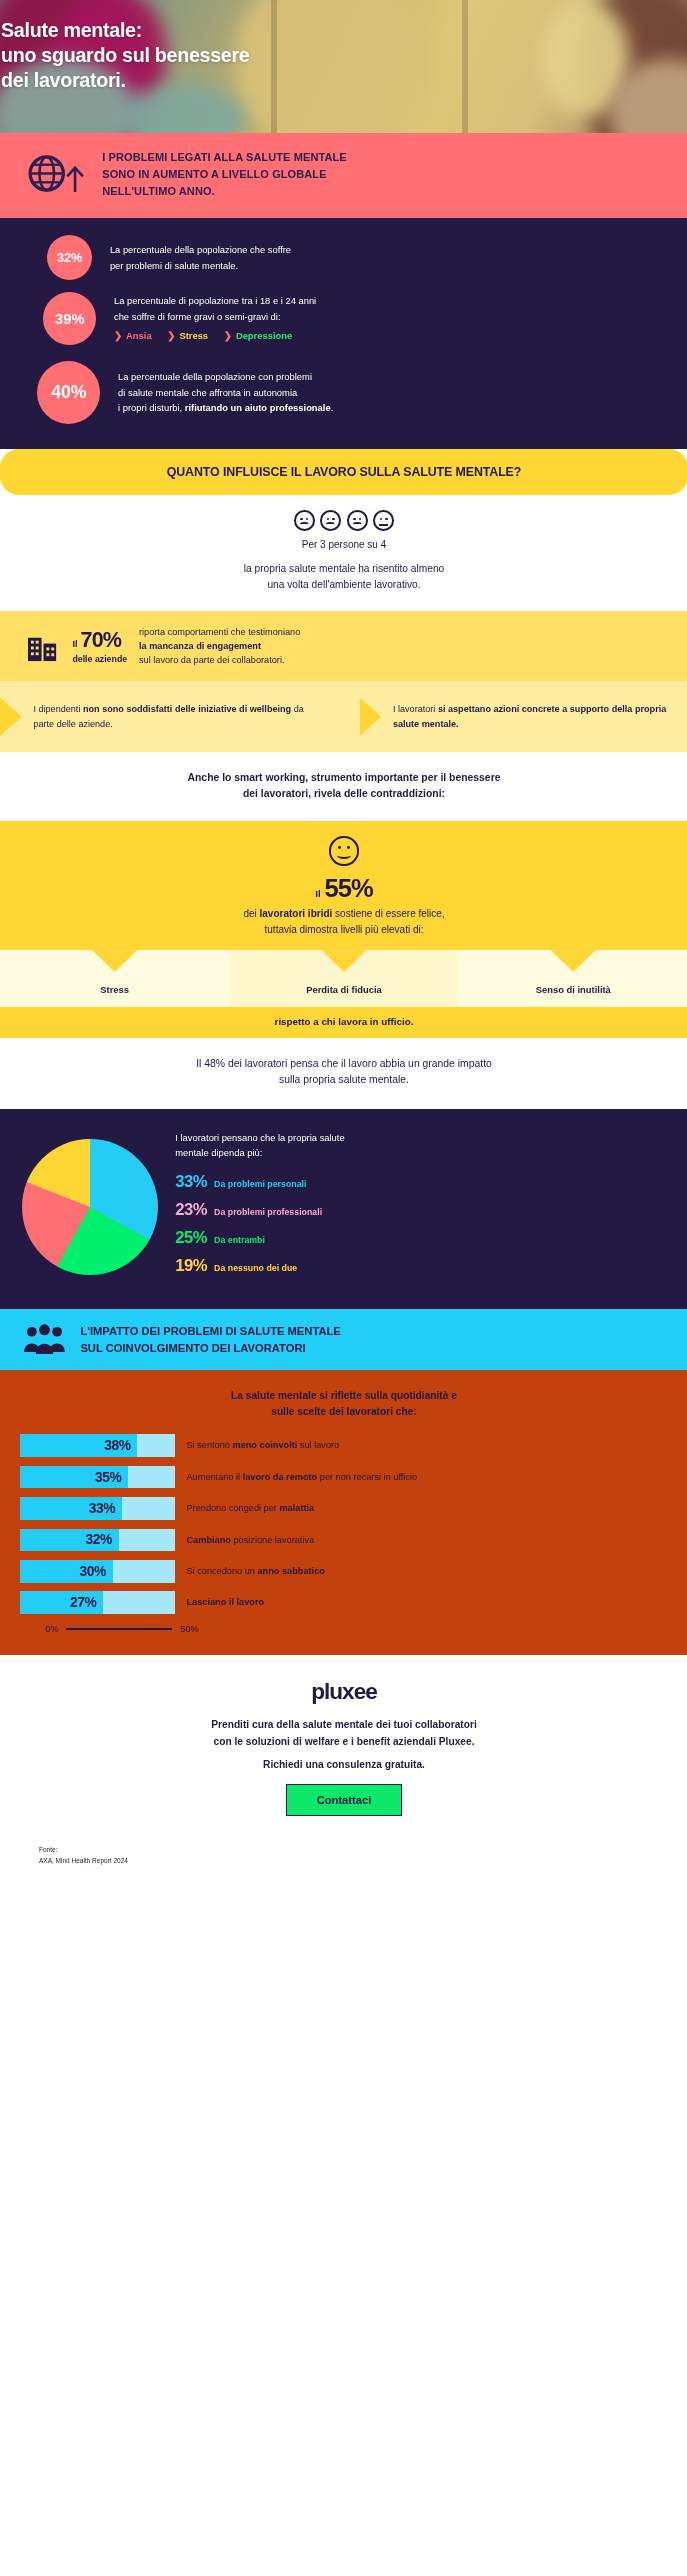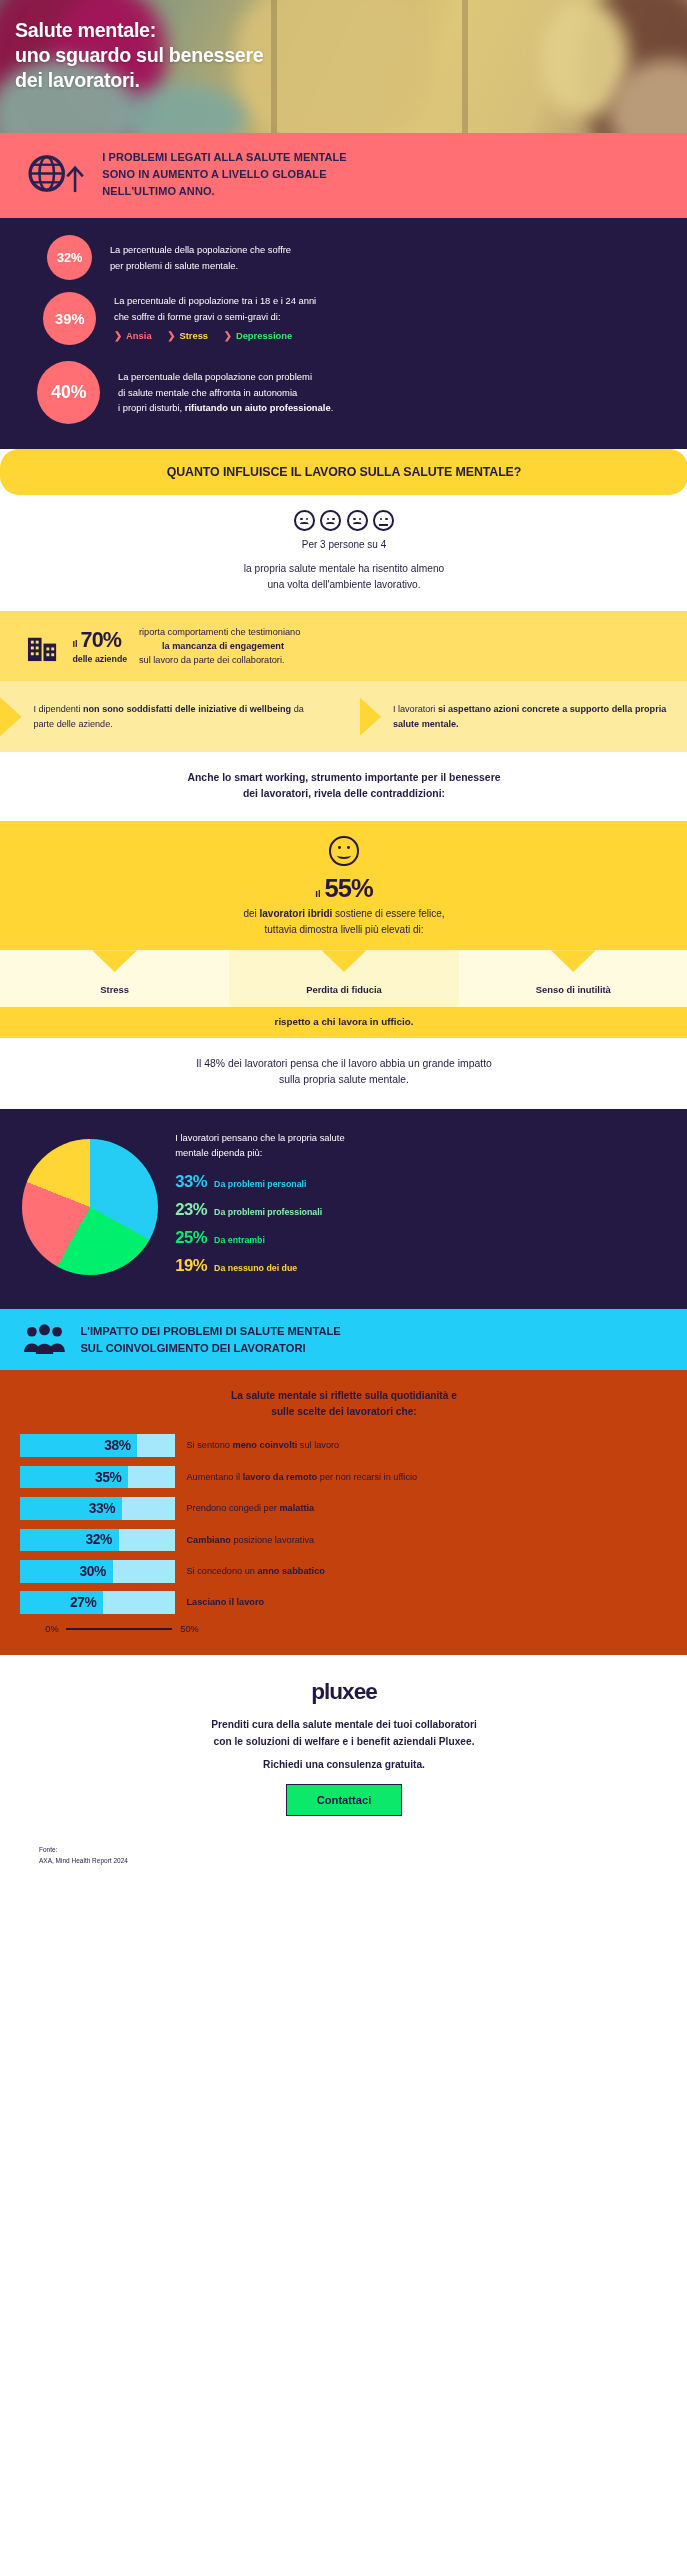--- a/index.html
+++ b/index.html
@@ -16,21 +16,21 @@
   .hero .blob { position:absolute; border-radius:50%; filter:blur(8.8px); opacity:.92; }
   .hero .b1 { left:-19.7px; top:-29.5px; width:167px; height:197px; background:#8d1146; border-radius:48% 52% 40% 60%; }
   .hero .b2 { left:49px; top:-9.8px; width:118px; height:147px; background:#a3165a; border-radius:55% 45% 60% 40%; }
   .hero .b3 { left:-9.8px; top:59px; width:147px; height:108px; background:#86a79b; border-radius:50%; }
   .hero .b4 { left:118px; top:84px; width:128px; height:69px; background:#7fa89d; border-radius:50%; }
   .hero .b5 { right:-29.5px; top:-19.7px; width:138px; height:187px; background:#6e4434; border-radius:45% 55% 50% 50%; }
   .hero .b6 { right:59px; top:0px; width:88px; height:118px; background:#e2d08a; border-radius:50%; }
   .hero .b7 { left:236px; top:-19.7px; width:197px; height:167px; background:#d8c178; border-radius:40%; }
   .hero .b8 { right:-39px; top:59px; width:118px; height:108px; background:#c0a27f; border-radius:50%; }
   .hero .stripe { position:absolute; top:0; bottom:0; width:5.9px; background:rgba(120,100,60,.35); }
-  .hero-title { position:absolute; left:15px; top:17.7px; z-index:5;
+  .hero-title { position:absolute; left:1px; top:17.7px; z-index:5;
     font-size:19.7px; font-weight:700; line-height:1.28; color:#fff; letter-spacing:-0.3px;
     text-shadow:0 1px 2.9px rgba(0,0,0,.22); }
 
   
   .pink-banner { background:#ff6f73; padding:15.7px 25.6px 17.7px 25.6px; display:flex; align-items:center; gap:15.7px; }
   .pink-banner .gicon { flex:0 0 auto; width:61px; height:43px; position:relative; }
   .pink-banner .gtext { font-size:11px; font-weight:700; line-height:1.55; color:#2b2150; letter-spacing:0.1px; }
 
   
   .dark { background:#231942; padding:17.7px 25.6px 25.6px 25.6px; }
@@ -65,21 +65,21 @@
   .faces-sub { font-size:10.2px; line-height:1.6; }
 
   
   .b70 { background:#ffdf66; padding:13.8px 25.6px; display:flex; align-items:center; gap:11.8px; }
   .b70 .bicon { flex:0 0 auto; width:35px; height:33px; position:relative; }
   .b70 .big { display:flex; align-items:baseline; gap:2.9px; }
   .b70 .il { font-size:9.3px; font-weight:700; }
   .b70 .num { font-size:21.6px; font-weight:700; letter-spacing:-0.8px; }
   .b70 .sub { font-size:8.8px; font-weight:700; line-height:1.35; margin-top:1px; }
   .b70 .right { font-size:9.2px; line-height:1.55; }
-  .b70 .right b { font-weight:700;margin-left:23px; }
+  .b70 .right b { font-weight:700; }
 
   
   .arrows { background:#fdeca0; display:flex; padding:15.7px 0;gap:31px; }
   .acol { flex:1; display:flex; align-items:center; }
   .atri { flex:0 0 auto; width:21.6px; height:39px; background:#ffd633;
     clip-path:polygon(0 0,100% 50%,0 100%); }
   .atxt { font-size:9.1px; line-height:1.62; padding:0 13.8px 0 11.8px; }
   .atxt b { font-weight:700; }
 
   
@@ -124,21 +124,21 @@
       #25cdf5 0deg 118.8deg,
       #00f06e 118.8deg 208.8deg,
       #ff6f73 208.8deg 291.6deg,
       #ffd633 291.6deg 360deg); }
   .donut-right { flex:1; }
   .donut-right .lead { color:#fff; font-size:9.4px; line-height:1.6; margin-bottom:11.8px; }
   .legend-row { display:flex; align-items:baseline; gap:6.9px; margin-bottom:7.9px; }
   .legend-row .pct { font-size:16.7px; font-weight:700; letter-spacing:-0.5px; }
   .legend-row .lbl { font-size:8.8px; font-weight:700; }
   .lg-1 .pct,.lg-1 .lbl { color:#25cdf5; }
-  .lg-2 .pct,.lg-2 .lbl { color:#86efac; }
+  .lg-2 .pct,.lg-2 .lbl { color:#f9a8d4; }
   .lg-3 .pct,.lg-3 .lbl { color:#00f06e; }
   .lg-4 .pct,.lg-4 .lbl { color:#ffd633; }
 
   
   .cyan-banner { background:#22cdf7; padding:13.8px 21.6px; display:flex; align-items:center; gap:13.8px; }
   .cyan-banner .picon { flex:0 0 auto; width:45px; height:33px; position:relative; }
   .cyan-banner .ctext { font-size:11.2px; font-weight:700; line-height:1.5; color:#231942; }
 
   
   .bars-sec { background:#c2410c; padding:17.7px 19.7px 21.6px; }

